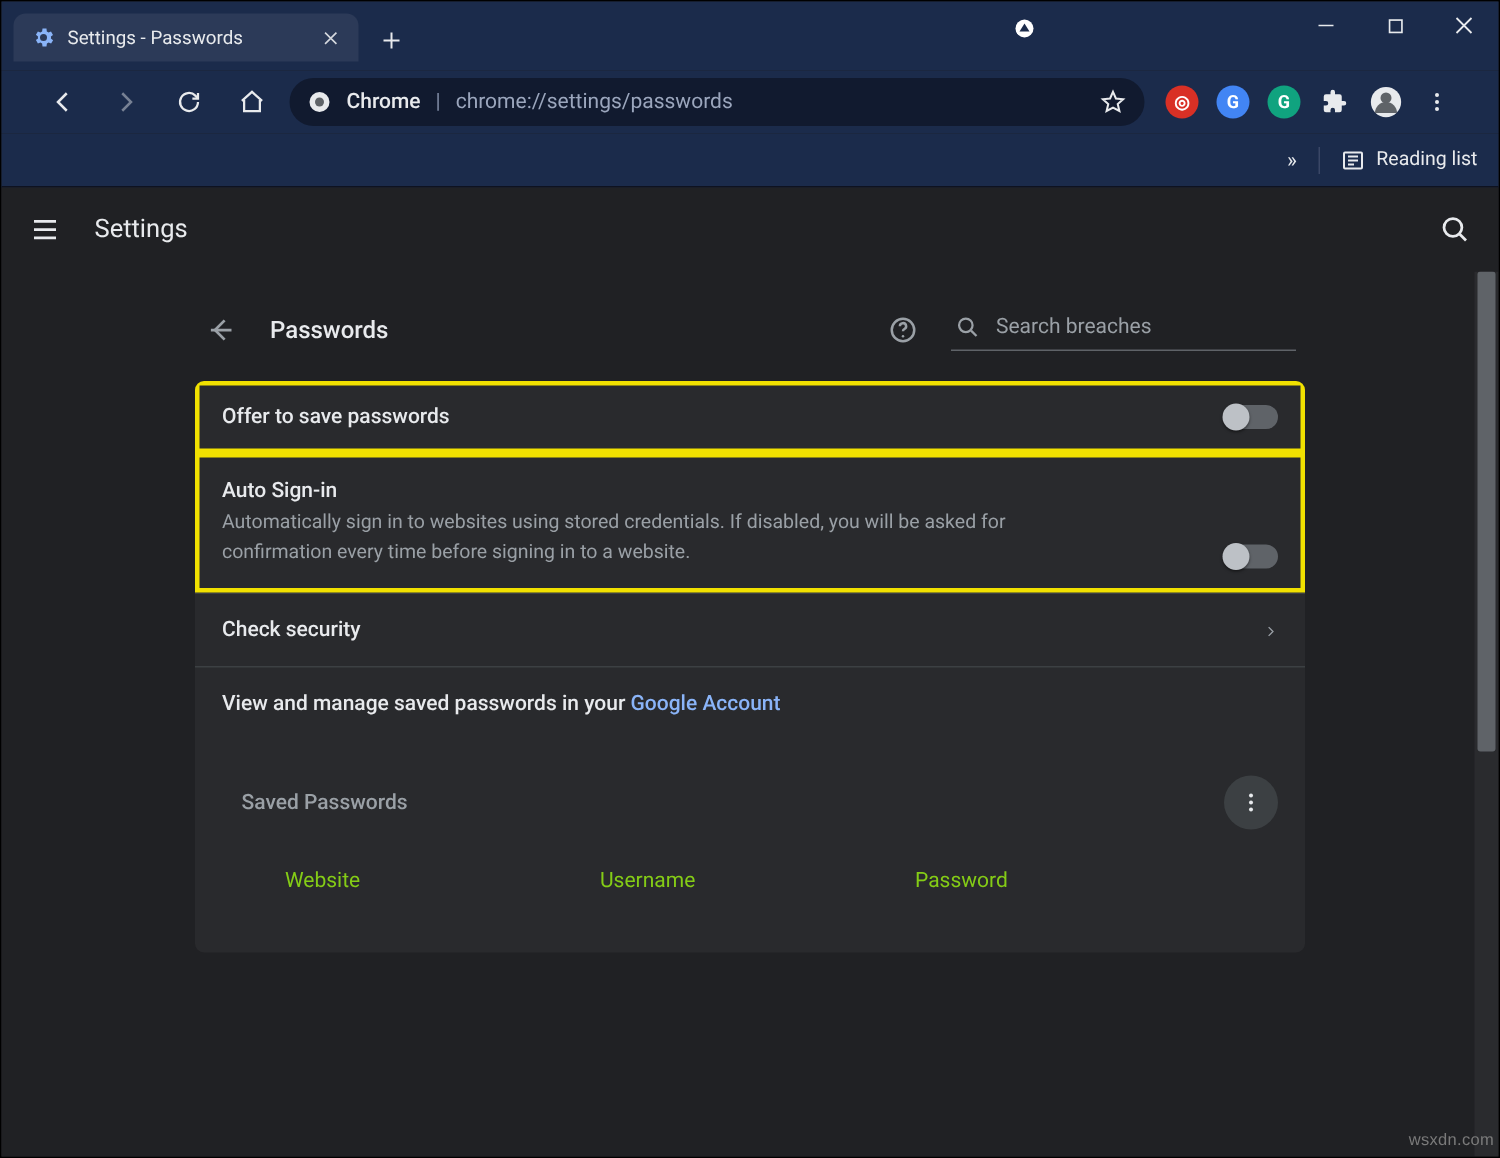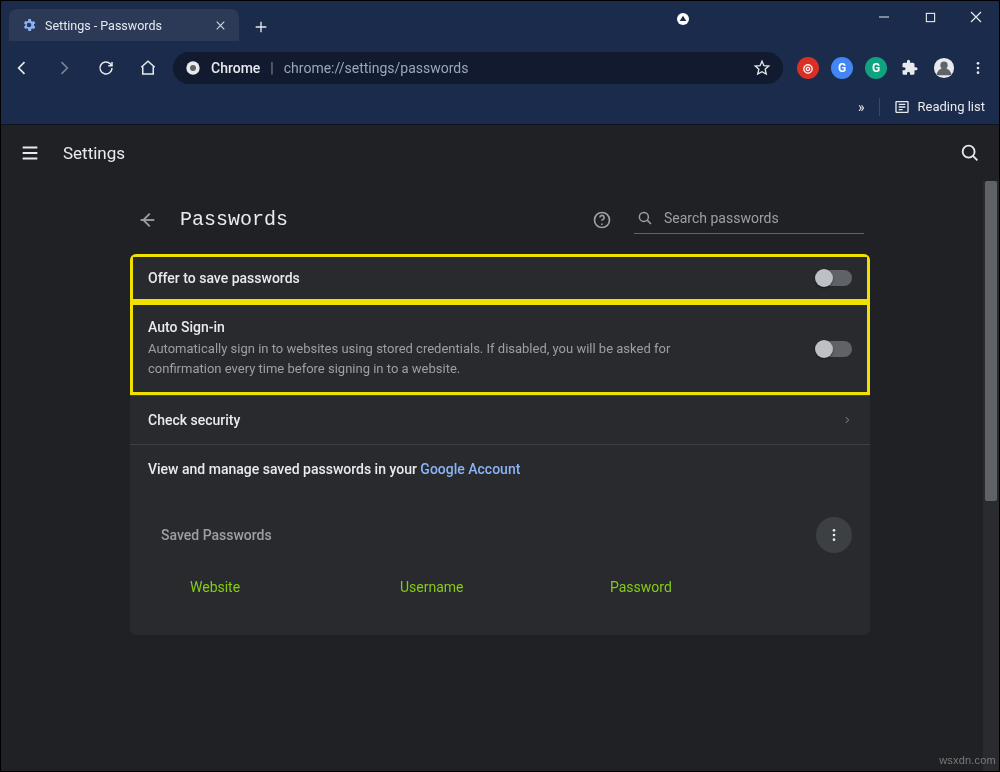--- a/index.html
+++ b/index.html
@@ -6,21 +6,21 @@
   body { background:#fff; width:1000px; height:772px; overflow:hidden; position:relative; }
   .window { position:absolute; inset:0; background:#202124; display:flex; flex-direction:column; border:1px solid #000; }
   .titlebar { height:46px; background:#1b2b4b; display:flex; align-items:flex-start; }
   .tab-strip { display:flex; align-items:center; padding-top:8px; padding-left:8px; gap:8px; }
   .tab { display:flex; align-items:center; gap:8px; background:#2c3a58; color:#e8eaed; font-size:12.5px; padding:8px 12px; border-radius:8px 8px 0 0; width:230px; }
   .tab .tab-icon { width:16px; height:16px; }
   .tab .tab-close { margin-left:auto; opacity:.9; }
   .newtab { width:28px; height:28px; display:flex; align-items:center; justify-content:center; margin-top:4px; }
   .win-controls { margin-left:auto; display:flex; }
   .win-btn { width:46px; height:32px; display:flex; align-items:center; justify-content:center; color:#e8eaed; }
-  .addrbar { height:42px; background:#1b2b4b; display:flex; align-items:center; padding:0 4px; gap:8px; }
+  .addrbar { height:42px; background:#1b2b4b; display:flex; align-items:center; padding:0 24px; gap:8px; }
   .nav-icn { width:34px; height:34px; display:flex; align-items:center; justify-content:center; color:#e8eaed; border-radius:50%; }
   .nav-icn.dim { opacity:.45; }
   .omnibox { flex:1; height:32px; background:#111a2f; border-radius:16px; display:flex; align-items:center; padding:0 12px; color:#c9d1e1; font-size:14px; gap:10px; }
   .omnibox .chrome-label { color:#e8eaed; font-weight:500; }
   .omnibox .sep { color:#7e8aa4; }
   .omnibox .url { color:#9ba6bd; flex:1; }
   .omnibox .star { margin-left:auto; color:#e8eaed; }
   .ext-icons { display:flex; align-items:center; gap:12px; padding:0 6px; }
   .ext { width:22px; height:22px; border-radius:50%; display:flex; align-items:center; justify-content:center; font-size:12px; font-weight:700; }
   .bookmarks-row { height:36px; background:#1b2b4b; border-bottom:1px solid #0e1220; display:flex; align-items:center; justify-content:flex-end; padding:0 14px; gap:14px; color:#e8eaed; font-size:13px; }
@@ -35,27 +35,27 @@
   .search-btn { margin-left:auto; color:#9aa0a6; }
   
   .scroll-area { flex:1; position:relative; overflow:hidden; }
   .scroll-inner { position:absolute; inset:0; overflow:hidden; }
   .scrollbar-track { position:absolute; right:0; top:0; bottom:0; width:16px; background:#2a2b2e; }
   .scrollbar-thumb { position:absolute; left:2px; right:2px; top:0; height:320px; background:#5f6368; border-radius:2px; }
   
   .panel { width:740px; margin:0 auto; padding-top:24px; }
   .panel-header { display:flex; align-items:center; gap:22px; padding:0 6px 14px 6px; }
   .back-arrow { color:#9aa0a6; }
-  .panel-title { color:#e8eaed; font-size:20px; font-weight:500;font-family:Liberation Mono, monospace; }
+  .panel-title { color:#e8eaed; font-size:16px; font-weight:500; }
   .panel-header .spacer { flex:1; }
   .help-ic { color:#9aa0a6; }
   .search-passwords { display:flex; align-items:center; gap:10px; border-bottom:1px solid #5f6368; width:230px; padding:4px 2px 6px 2px; color:#9aa0a6; font-size:14px; }
   
   .card { background:#292a2d; border-radius:6px; overflow:hidden; margin-top:6px; }
-  .row { padding:16px 18px; display:flex; align-items:center; gap:20px; }
+  .row { padding:16px 18px; display:flex; align-items:flex-end; gap:20px; }
   .row + .row { border-top:1px solid #3c4043; }
   .row .txt { flex:1; }
   .row-title { color:#e8eaed; font-size:14px; font-weight:500; }
   .row-sub { color:#9aa0a6; font-size:13px; line-height:1.55; margin-top:4px; max-width:590px; }
   .hl { outline:3px solid #f1e100; outline-offset:-3px; }
   .toggle { width:36px; height:16px; background:#5f6368; border-radius:10px; position:relative; flex:none; }
   .toggle::after { content:""; position:absolute; width:18px; height:18px; background:#bdc1c6; border-radius:50%; top:-1px; left:-1px; box-shadow:0 1px 2px rgba(0,0,0,.5); }
   .chev-r { color:#9aa0a6; flex:none; }
   .link { color:#8ab4f8; }
   .section-head { display:flex; align-items:center; padding:24px 18px 6px 18px; }
@@ -233,21 +233,21 @@
                   <circle cx="12" cy="12" r="9"></circle>
                   <path d="M9.5 9a2.5 2.5 0 1 1 3.5 2.3c-.9.4-1 1-1 1.7"></path>
                   <circle cx="12" cy="17" r="1" fill="#9aa0a6" stroke="none"></circle>
                 </svg>
             </span>
             <div class="search-passwords">
               <svg width="18" height="18" viewBox="0 0 24 24" fill="none" stroke="#9aa0a6" stroke-width="2">
                   <circle cx="10.5" cy="10.5" r="6"></circle>
                   <path d="M20 20l-4.8-4.8"></path>
                 </svg>
-              <span>Search passwords</span>
+              <span>Search breaches</span>
             </div>
           </div>
 
           <div class="card">
             <div class="row hl">
               <div class="txt">
                   <div class="row-title">Offer to save passwords</div>
                 </div>
               <div class="toggle"></div>
             </div>

